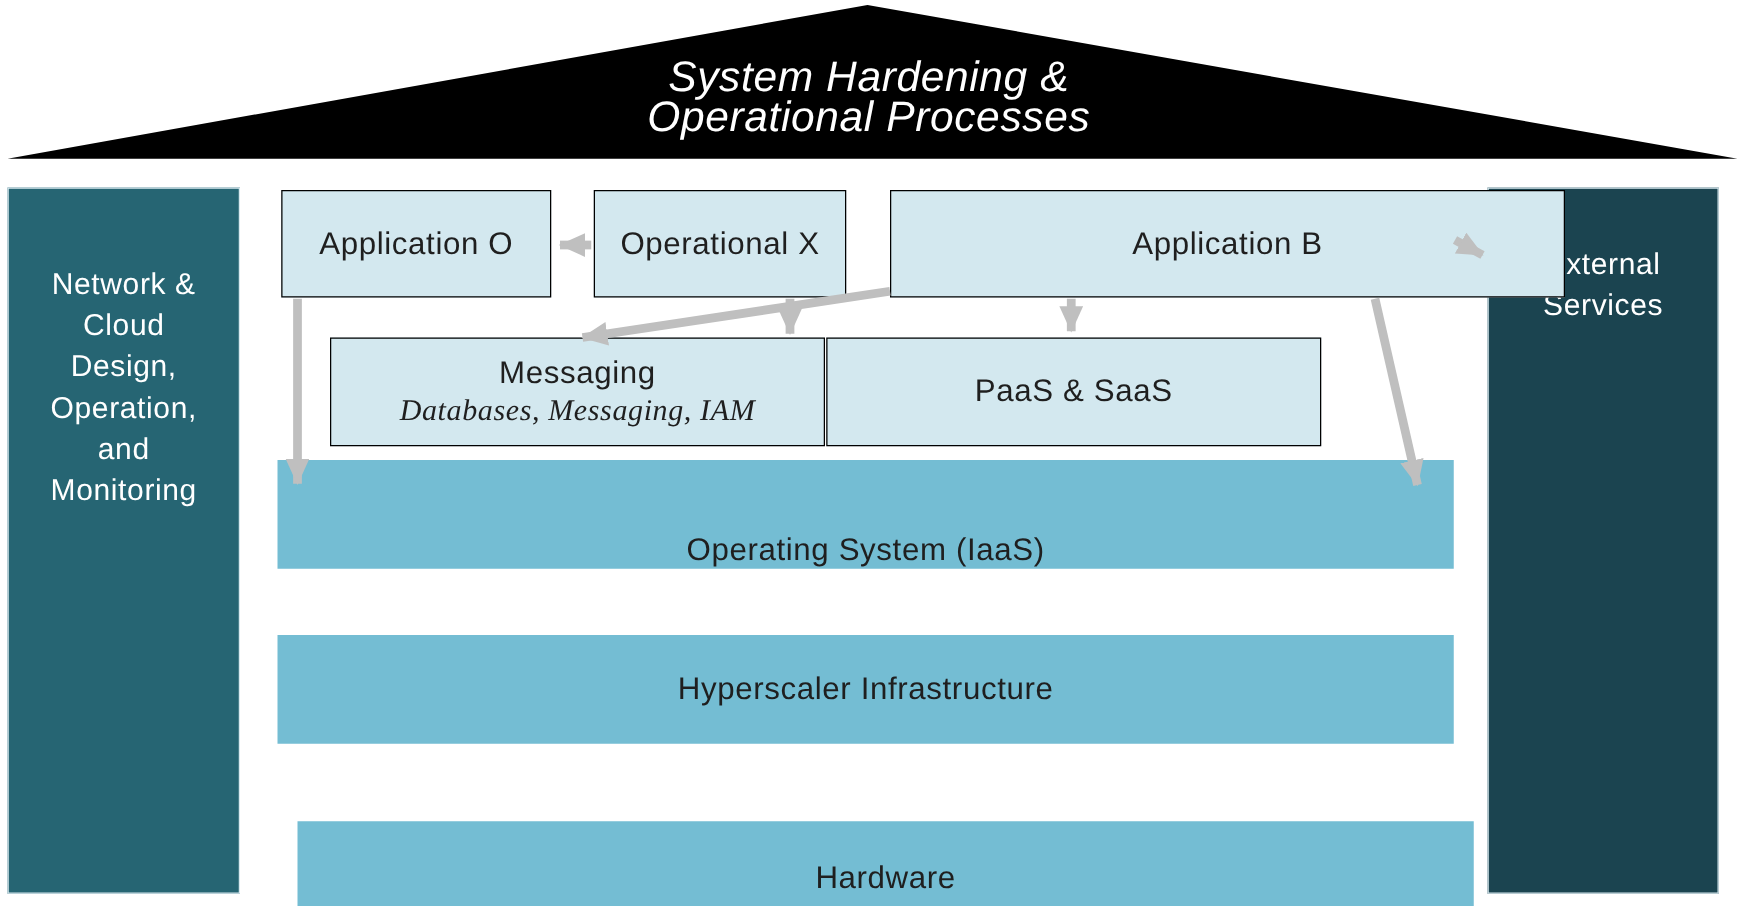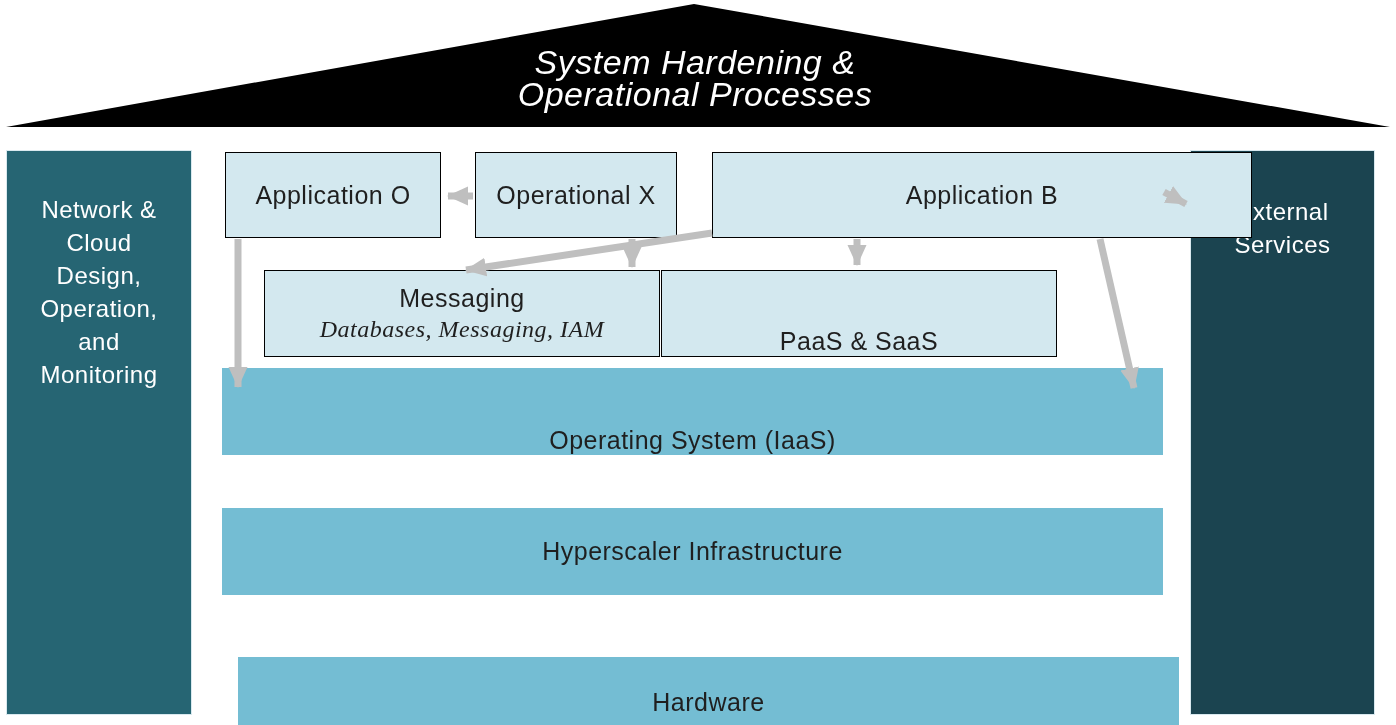--- a/index.html
+++ b/index.html
@@ -56,21 +56,21 @@
   .pillar.left  { left: 6px;    width: 186px; background: var(--color-left_pillar, #266573); }
   .pillar.right { left: 1190px; width: 185px; background: var(--color-right_pillar, #1B4450); }
   .pillar-text {
     color: var(--color-pillar_text, #ffffff);
     font-size: 24px;
     line-height: 33px;
     text-align: center;
     white-space: pre-line;
     letter-spacing: 0.5px;
   }
-  .pillar.left  .pillar-text { padding-top: 42px; text-align: center; }
+  .pillar.left  .pillar-text { padding-top: 60px; text-align: center; }
   .pillar.right .pillar-text { padding-top: 44px; }
 
   .box, .bar {
     position: absolute;
     z-index: 1;
     display: flex;
     flex-direction: column;
     align-items: center;
     justify-content: center;
     box-sizing: border-box;
@@ -85,21 +85,21 @@
   }
   .bar {
     background: var(--color-bar_fill, #74BDD3);
     border: none;
   }
 
   #app-o      { left: 225px; top: 152px; width: 216px; height: 86px; }
   #app-x      { left: 475px; top: 152px; width: 202px; height: 86px; }
   #app-b      { left: 712px; top: 152px; width: 540px; height: 86px; }
   #middleware { left: 264px; top: 270px; width: 396px; height: 87px; line-height: 31px; }
-  #paas       { left: 661px; top: 270px; width: 396px; height: 87px; justify-content: flex-end; }
+  #paas       { left: 661px; top: 270px; width: 396px; height: 87px; }
   #os-bar     { left: 222px; top: 368px; width: 941px; height: 87px; justify-content: flex-end; }
   #hyper-bar  { left: 222px; top: 508px; width: 941px; height: 87px; }
   #hw-bar     { left: 222px; top: 657px; width: 941px; height: 90px; margin-left: 16px; }
 
   .subtitle { font-style: italic; font-size: 24px; font-family: Liberation Serif, serif; }
 </style>
 </head>
 <body>
 
 <div class="stage">

